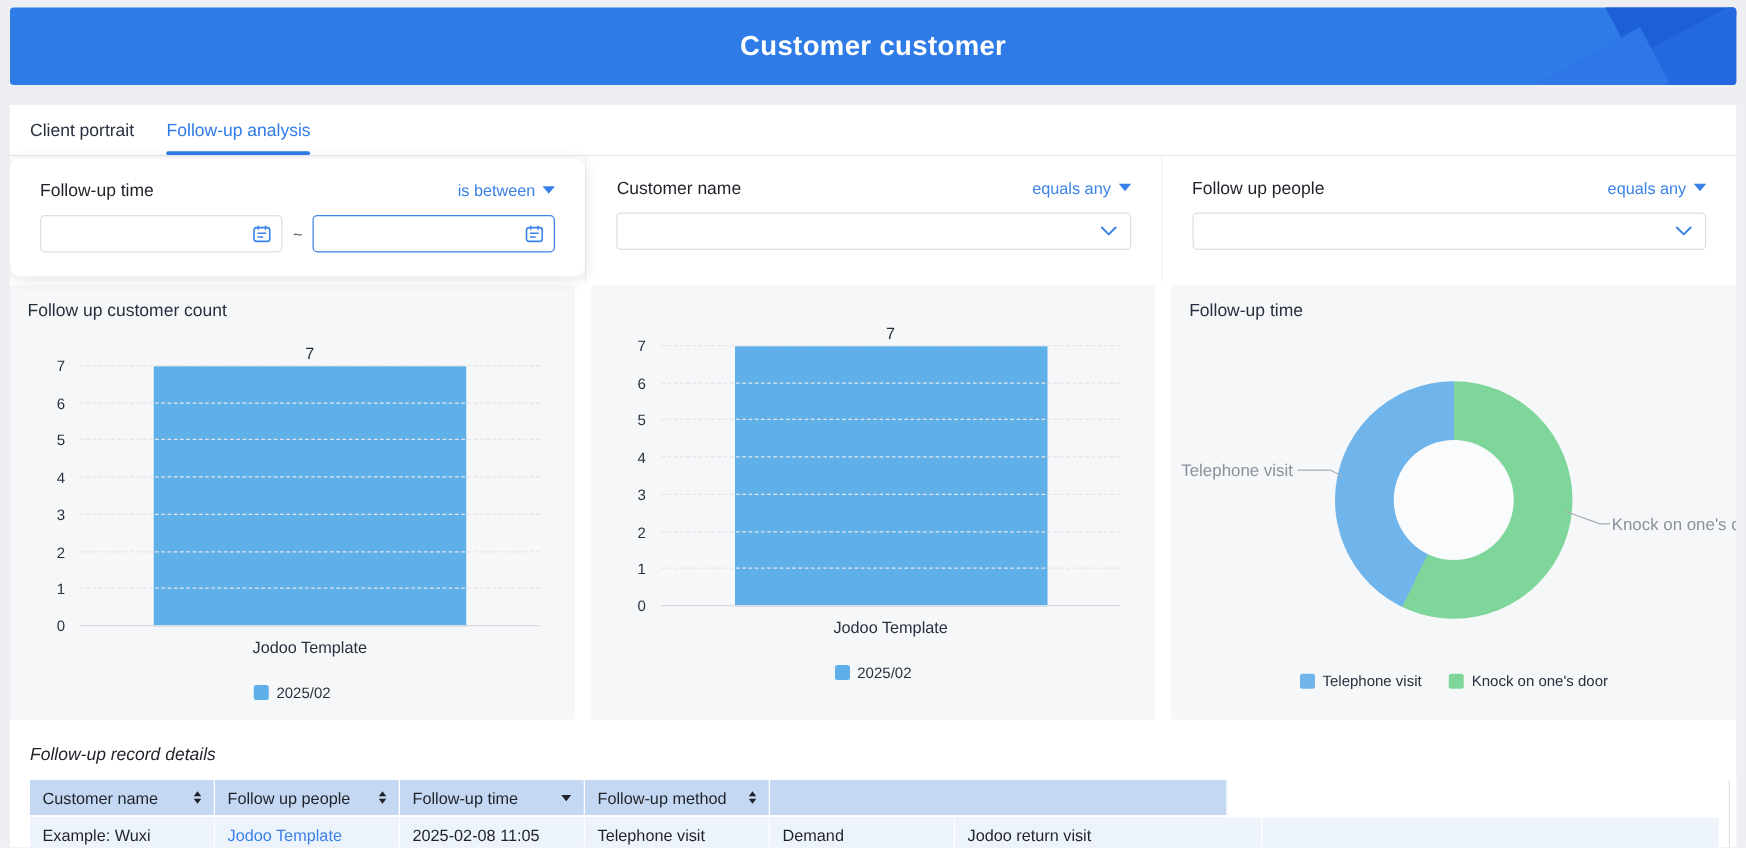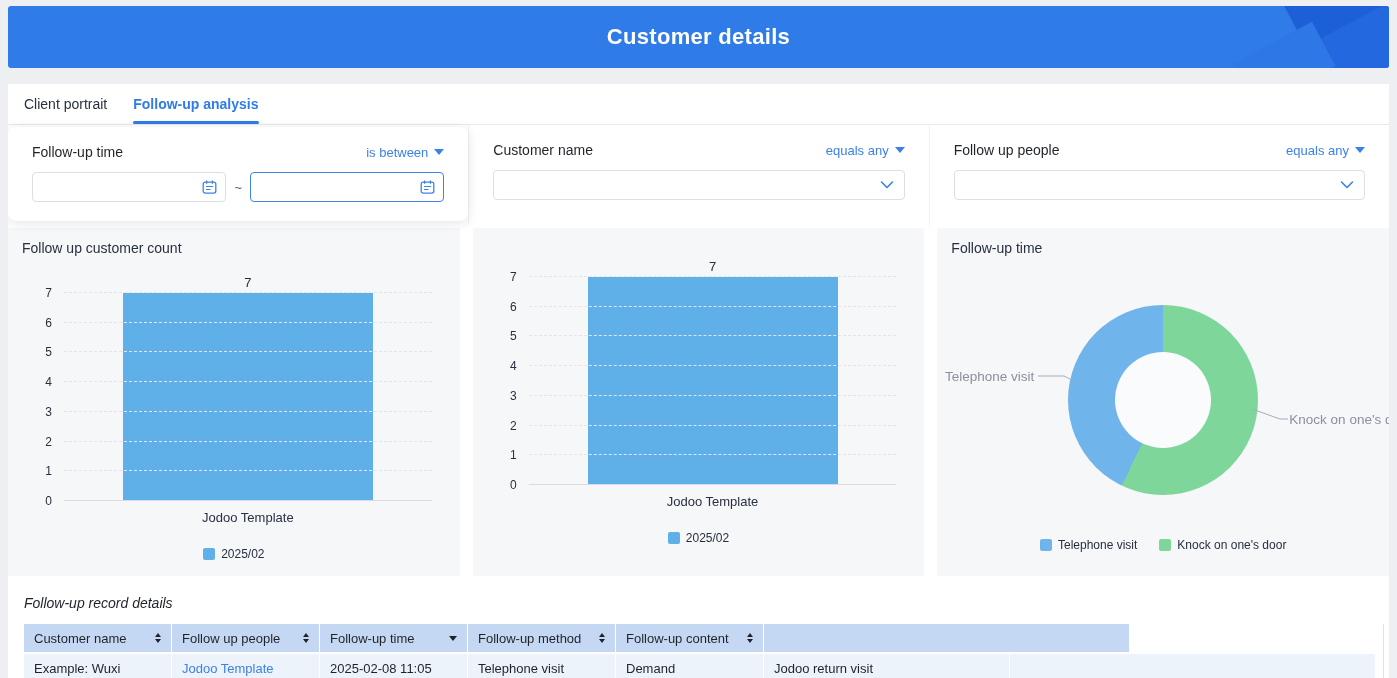--- a/index.html
+++ b/index.html
@@ -23,21 +23,21 @@
   .decor .d2 { width:120px; height:60px; background:#1C5FD6; transform:rotate(-28deg); top:-36px; right:-20px; }
   .decor .d3 { width:90px; height:50px; background:#2E77E6; transform:rotate(-28deg); top:34px; right:60px; }
   
   .content {
     position:absolute; left:8px; right:8px; top:84px; bottom:0;
     background:#fff; overflow:hidden;
   }
   
   .tabs { display:flex; gap:26px; padding:0 16px; border-bottom:1px solid #E7E9EE; height:41px; align-items:stretch; }
   .tab { position:relative; font-size:14px; color:#27303F; display:flex; align-items:center; cursor:pointer; }
-  .tab.active { color:#2F7BE8; font-weight:bold; }
+  .tab.active { color:#2F7BE8; font-weight:normal; }
   .tab.active::after { content:''; position:absolute; left:0; right:0; bottom:0; height:3px; background:#2F7BE8; border-radius:2px; }
   
   .filters { display:flex; height:100px; position:relative; }
   .f { width:33.333%; padding:17px 24px 0; position:relative; }
   .f + .f { border-left:1px solid #F0F2F5; }
   .f.card {
     border-left:none; background:#fff; border-radius:8px; z-index:3;
     box-shadow:0 2px 12px rgba(31,35,41,.12); margin:2px 0 4px;
   }
   .f-top { display:flex; justify-content:space-between; align-items:center; margin-bottom:12px; }
@@ -102,21 +102,21 @@
 <body>
 
 <div class="page">
 
   <div class="banner">
     <div class="decor">
         <i class="d2"></i>
         <i class="d1"></i>
         <i class="d3"></i>
       </div>
-    <div class="banner-title">Customer details</div>
+    <div class="banner-title">Customer customer</div>
   </div>
 
   <div class="content">
 
     <div class="tabs" id="tabs">
         <div class="tab">Client portrait</div>
         <div class="tab active">Follow-up analysis</div>
       </div>
 
     <div class="filters">
@@ -320,27 +320,20 @@
                   <i class="tri-d"></i>
                 </span>
               </div>
               <div class="t-cell" style="width: 148px;">
                 <span>Follow-up method</span>
                 <span class="sort">
                   <i class="tri-u"></i>
                   <i class="tri-d"></i>
                 </span>
               </div>
-              <div class="t-cell" style="width: 148px;">
-                <span>Follow-up content</span>
-                <span class="sort">
-                  <i class="tri-u"></i>
-                  <i class="tri-d"></i>
-                </span>
-              </div>
               <div class="t-cell" style="width: 366px;">
                 <span></span>
               </div>
             </div>
             <div class="t-row t-body">
               <div class="t-cell" style="width: 148px;">
                 <span>Example: Wuxi</span>
               </div>
               <div class="t-cell" style="width: 148px;">
                 <span class="cell-link">Jodoo Template</span>

